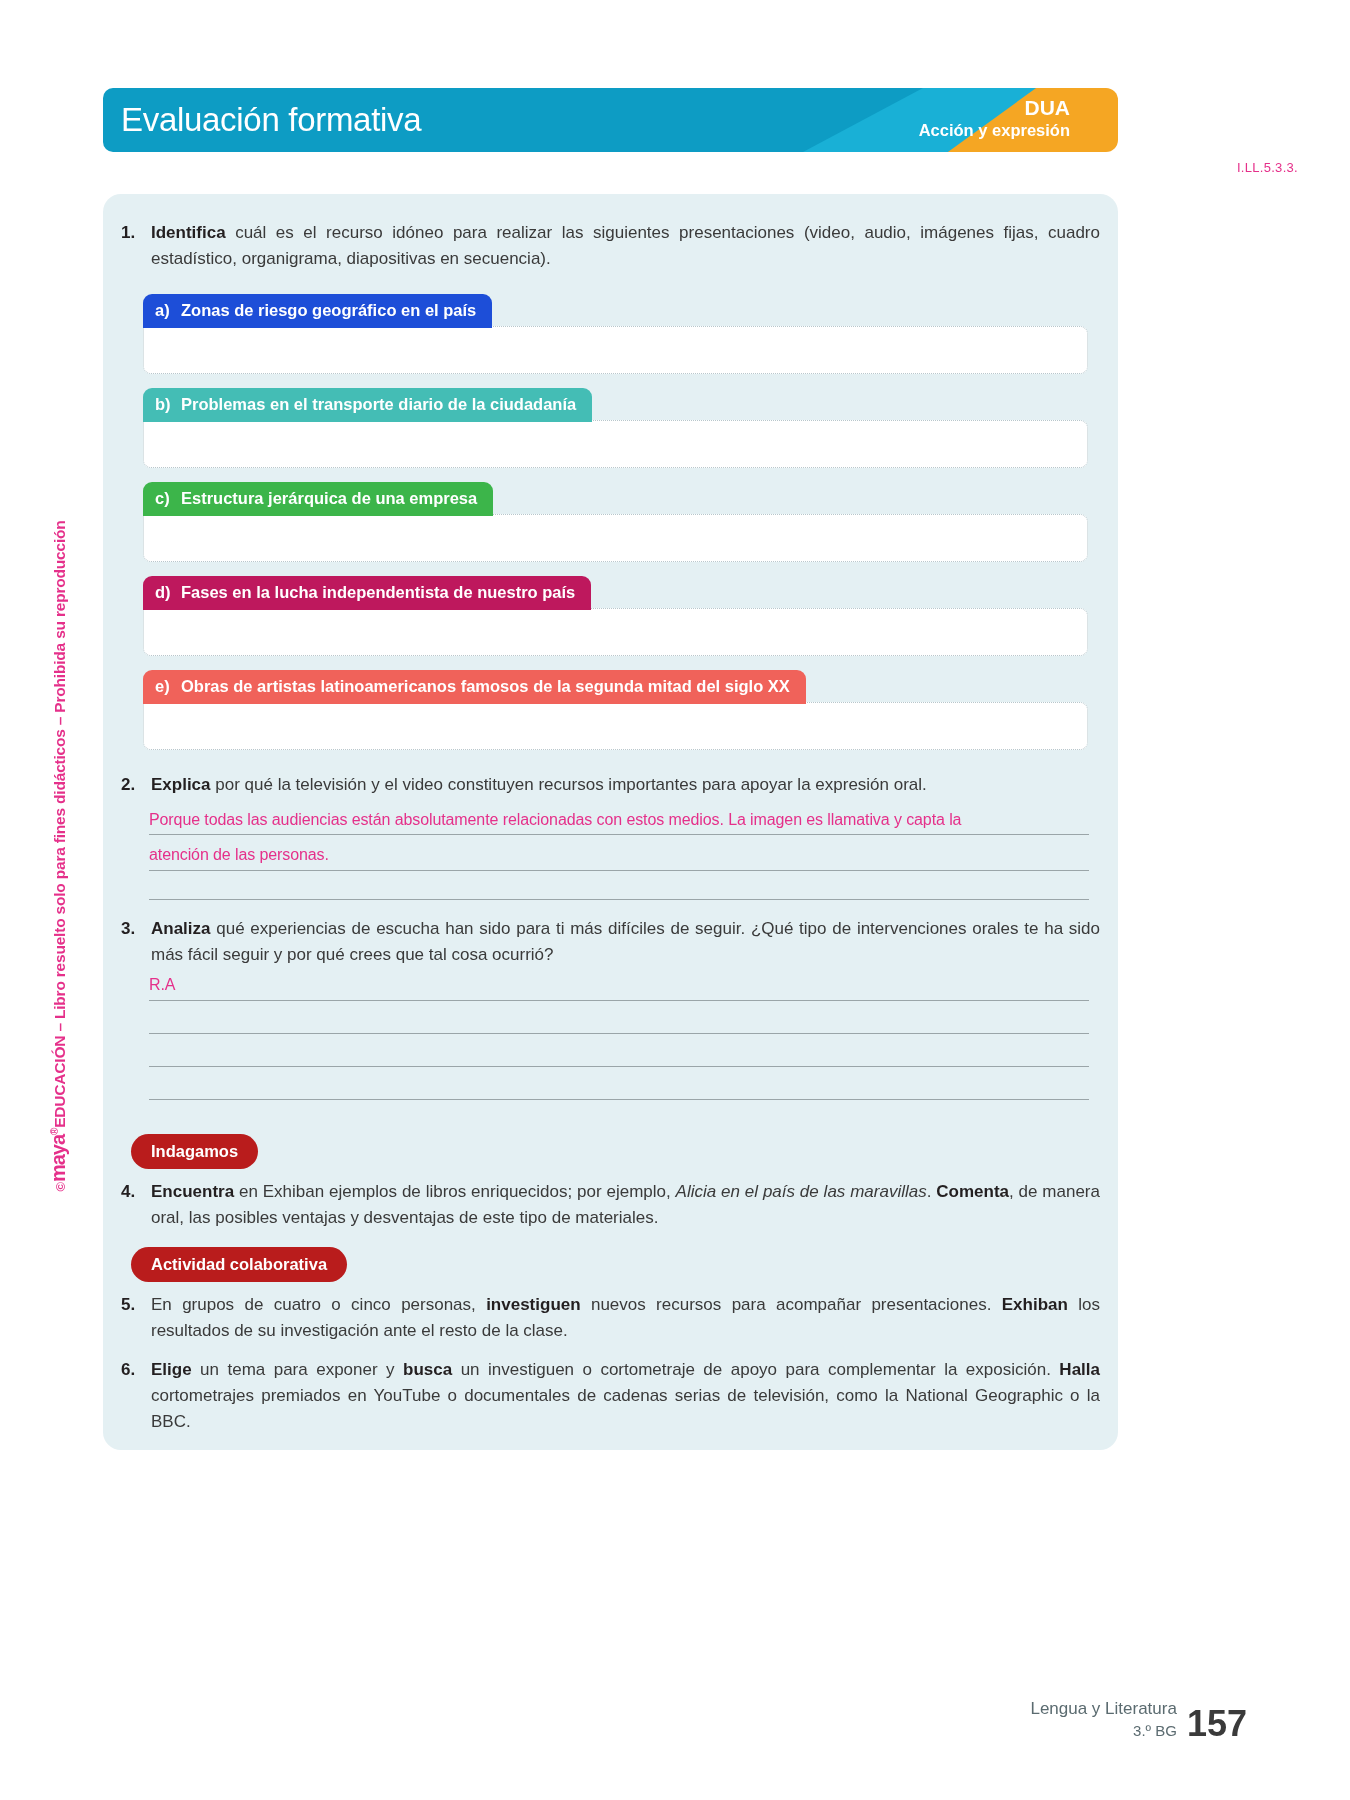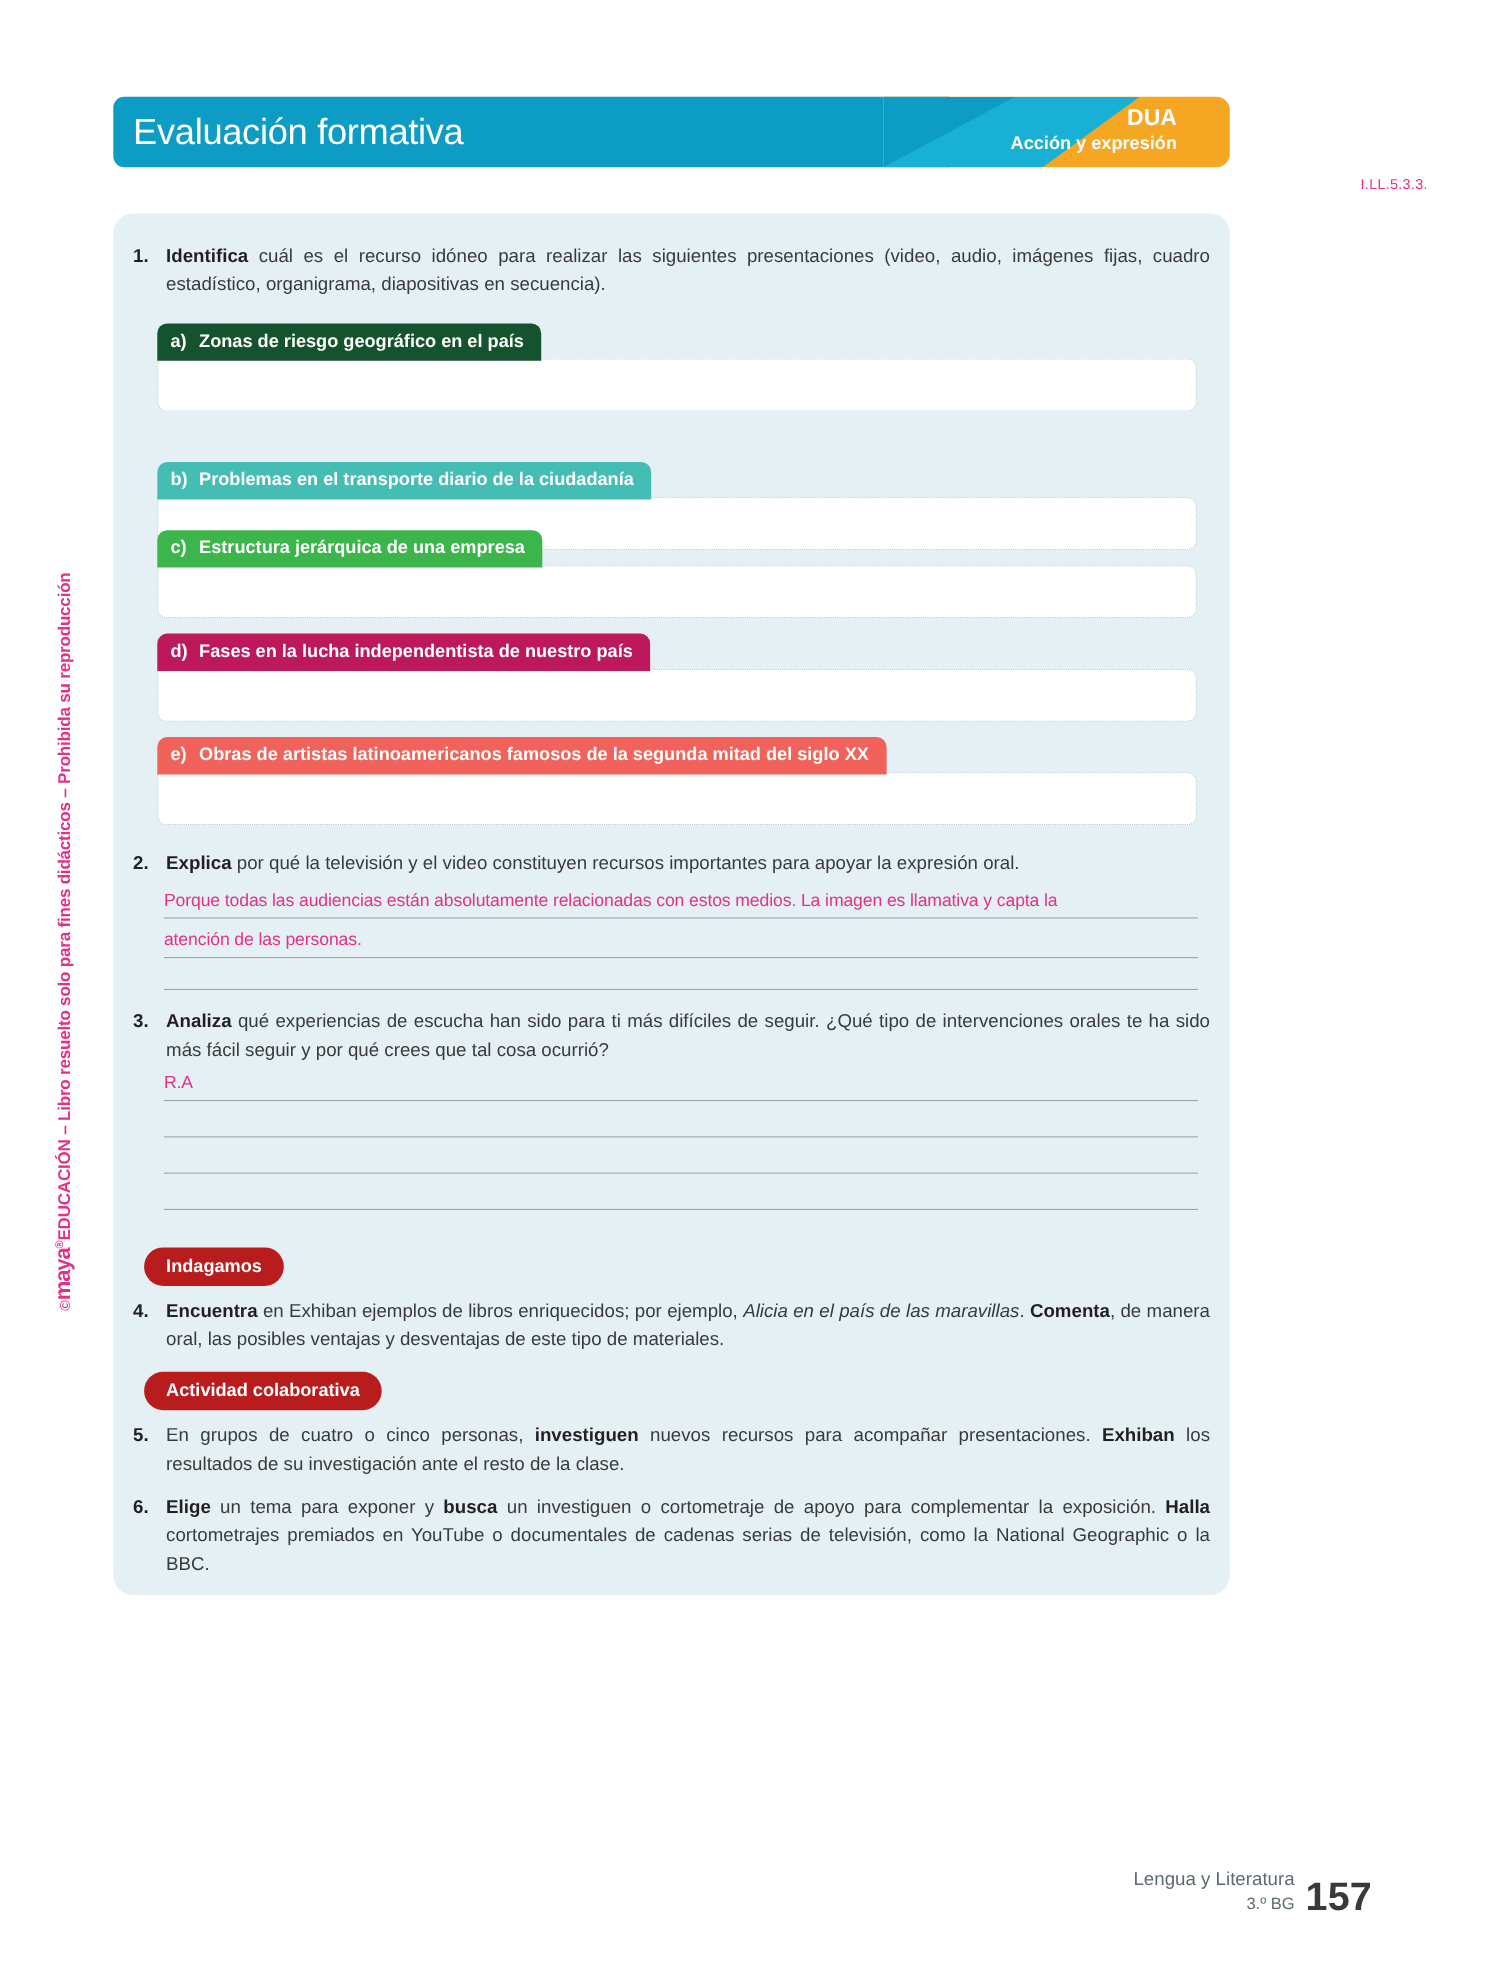--- a/index.html
+++ b/index.html
@@ -283,26 +283,26 @@
 
   <div id="content-panel">
     <div class="inner">
 
       <div class="q" style="top:26px;">
         <div class="q-num">1.</div>
         <div class="q-text"><b>Identifica</b><span> cuál es el recurso idóneo para realizar las siguientes presentaciones (video, audio, imágenes fijas, cuadro estadístico, organigrama, diapositivas en secuencia).</span></div>
       </div>
 
       <div class="subitem" style="top:100px;">
-        <div class="sub-tab" style="background:#14532d;"><span class="letter">a)</span><span>Zonas de riesgo geográfico en el país</span></div>
+        <div class="sub-tab" style="background:#1d4ed8;"><span class="letter">a)</span><span>Zonas de riesgo geográfico en el país</span></div>
         <div class="sub-box tl-flat"></div>
       </div>
 
       <div class="subitem" style="top:194px;">
-        <div class="sub-tab" style="background:#44bdb5;margin-top:32px;"><span class="letter">b)</span><span>Problemas en el transporte diario de la ciudadanía</span></div>
+        <div class="sub-tab" style="background:#44bdb5;"><span class="letter">b)</span><span>Problemas en el transporte diario de la ciudadanía</span></div>
         <div class="sub-box tl-flat"></div>
       </div>
 
       <div class="subitem" style="top:288px;">
         <div class="sub-tab" style="background:#3cb54a;"><span class="letter">c)</span><span>Estructura jerárquica de una empresa</span></div>
         <div class="sub-box tl-flat"></div>
       </div>
 
       <div class="subitem" style="top:382px;">
         <div class="sub-tab" style="background:#be185d;"><span class="letter">d)</span><span>Fases en la lucha independentista de nuestro país</span></div>

